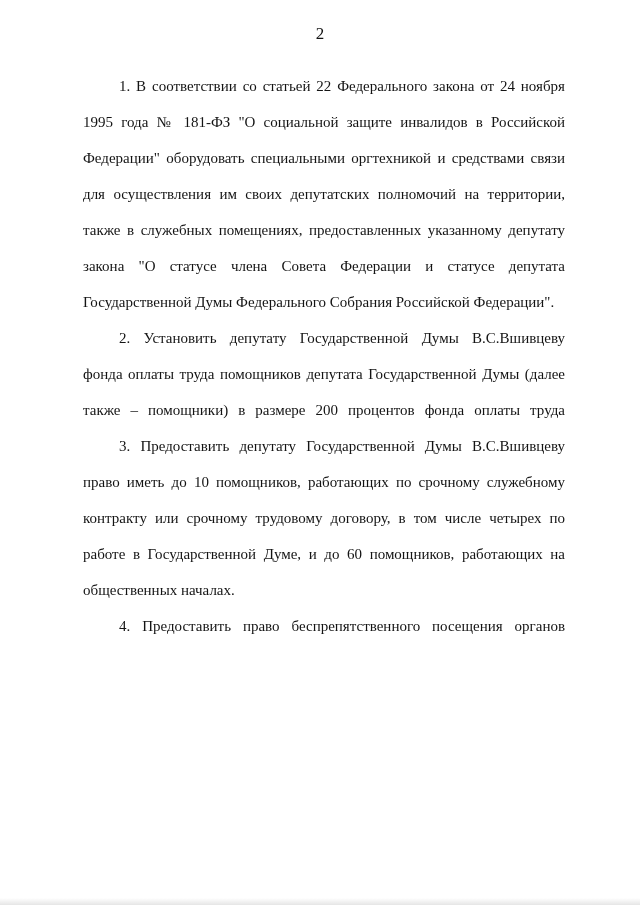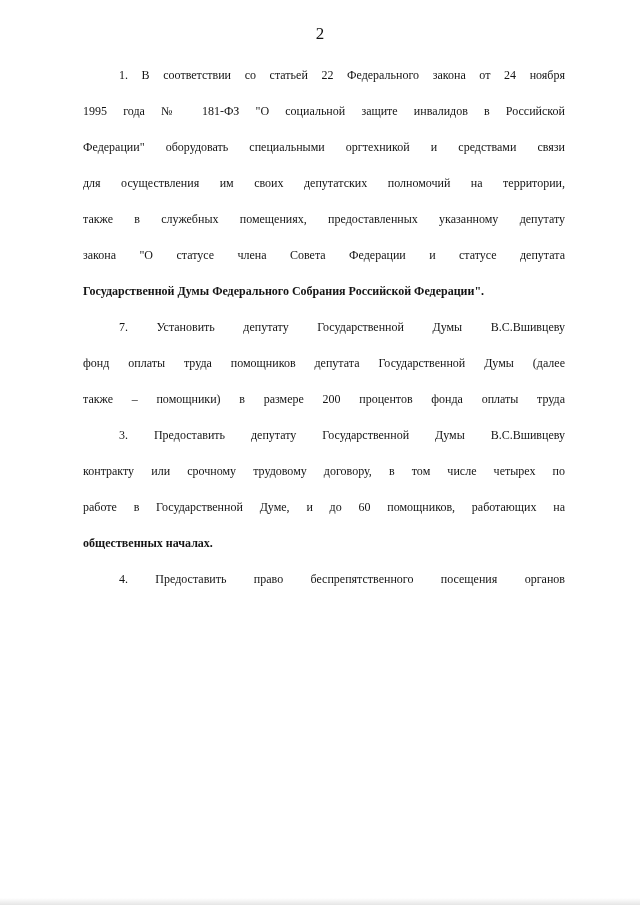--- a/index.html
+++ b/index.html
@@ -17,35 +17,35 @@
   }
   .page-number {
     position: absolute;
     top: 24px; left: 0; right: 0;
     text-align: center;
     font-size: 17px;
     color: #141414;
   }
   .doc-body {
     position: absolute;
-    top: 57px;
+    top: 68px;
     left: 83px;
     width: 482px;
-    font-size: 12px;
+    font-size: 15px;
     line-height: 36px;
     color: #141414;
   }
   .para { margin: 0; }
   .line {
     text-align: justify;
     text-align-last: justify;
     white-space: normal;
   }
   .line.first { padding-left: 36px; }
-  .line.endline { text-align-last: left; font-weight: bold; }
+  .line.endline { text-align-last: left; }
   .bottom-shade {
     position: absolute;
     left: 0; right: 0; bottom: 0;
     height: 7px;
     background: linear-gradient(to bottom, rgba(0,0,0,0) 0%, rgba(0,0,0,0.10) 100%);
     pointer-events: none;
   }
 </style>
 </head>
 <body>
@@ -57,26 +57,27 @@
       <div class="para">
         <div class="line first">1. В соответствии со статьей 22 Федерального закона от 24 ноября</div>
         <div class="line">1995 года № 181-ФЗ "О социальной защите инвалидов в Российской</div>
         <div class="line">Федерации" оборудовать специальными оргтехникой и средствами связи</div>
         <div class="line">для осуществления им своих депутатских полномочий на территории,</div>
         <div class="line">также в служебных помещениях, предоставленных указанному депутату</div>
         <div class="line">закона "О статусе члена Совета Федерации и статусе депутата</div>
         <div class="line endline">Государственной Думы Федерального Собрания Российской Федерации".</div>
       </div>
       <div class="para">
-        <div class="line first">7. Установить депутату Государственной Думы В.С.Вшивцеву</div>
-        <div class="line">фонд оплаты труда помощников депутата Государственной Думы (далее</div>
+        <div class="line first">2. Установить депутату Государственной Думы В.С.Вшивцеву</div>
+        <div class="line">фонда оплаты труда помощников депутата Государственной Думы (далее</div>
         <div class="line">также – помощники) в размере 200 процентов фонда оплаты труда</div>
       </div>
       <div class="para">
         <div class="line first">3. Предоставить депутату Государственной Думы В.С.Вшивцеву</div>
+        <div class="line">право иметь до 10 помощников, работающих по срочному служебному</div>
         <div class="line">контракту или срочному трудовому договору, в том числе четырех по</div>
         <div class="line">работе в Государственной Думе, и до 60 помощников, работающих на</div>
         <div class="line endline">общественных началах.</div>
       </div>
       <div class="para">
         <div class="line first">4. Предоставить право беспрепятственного посещения органов</div>
       </div>
     </div>
 
   <div class="bottom-shade"></div>

